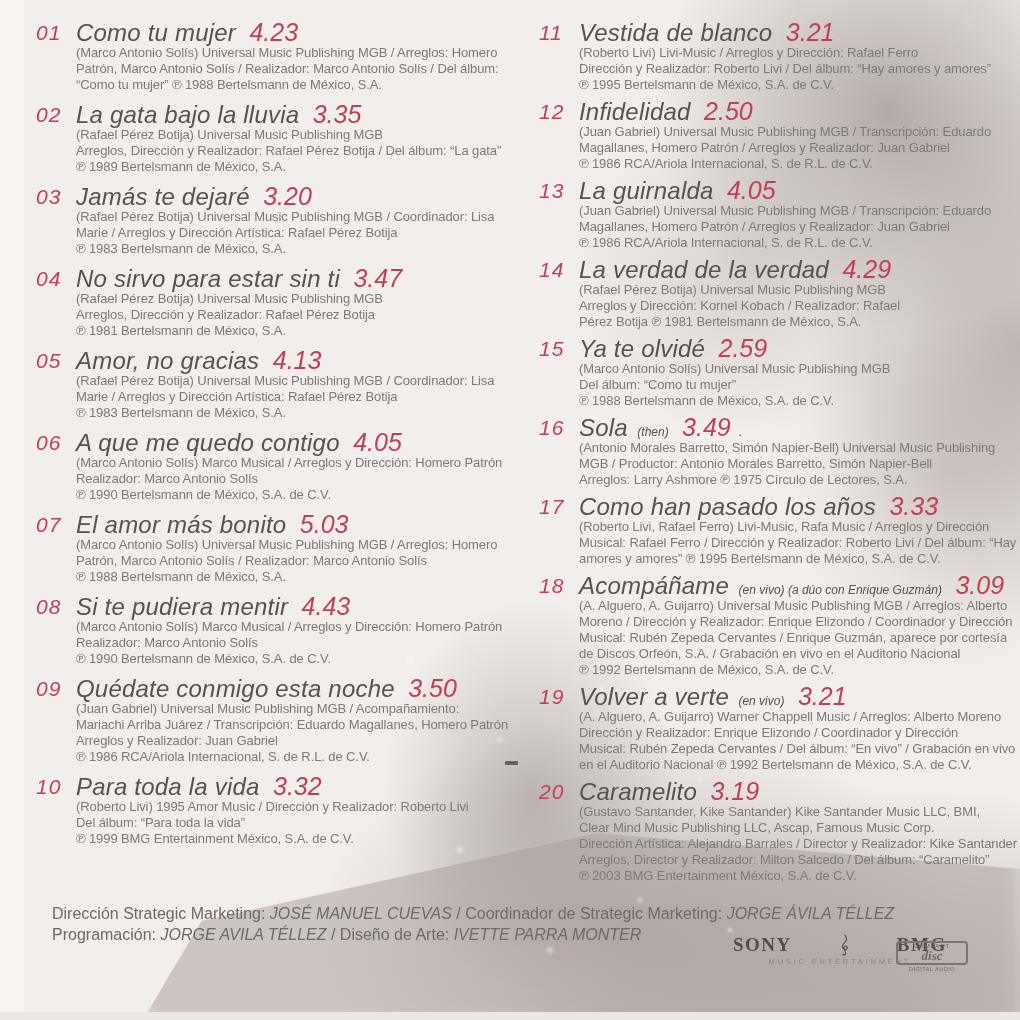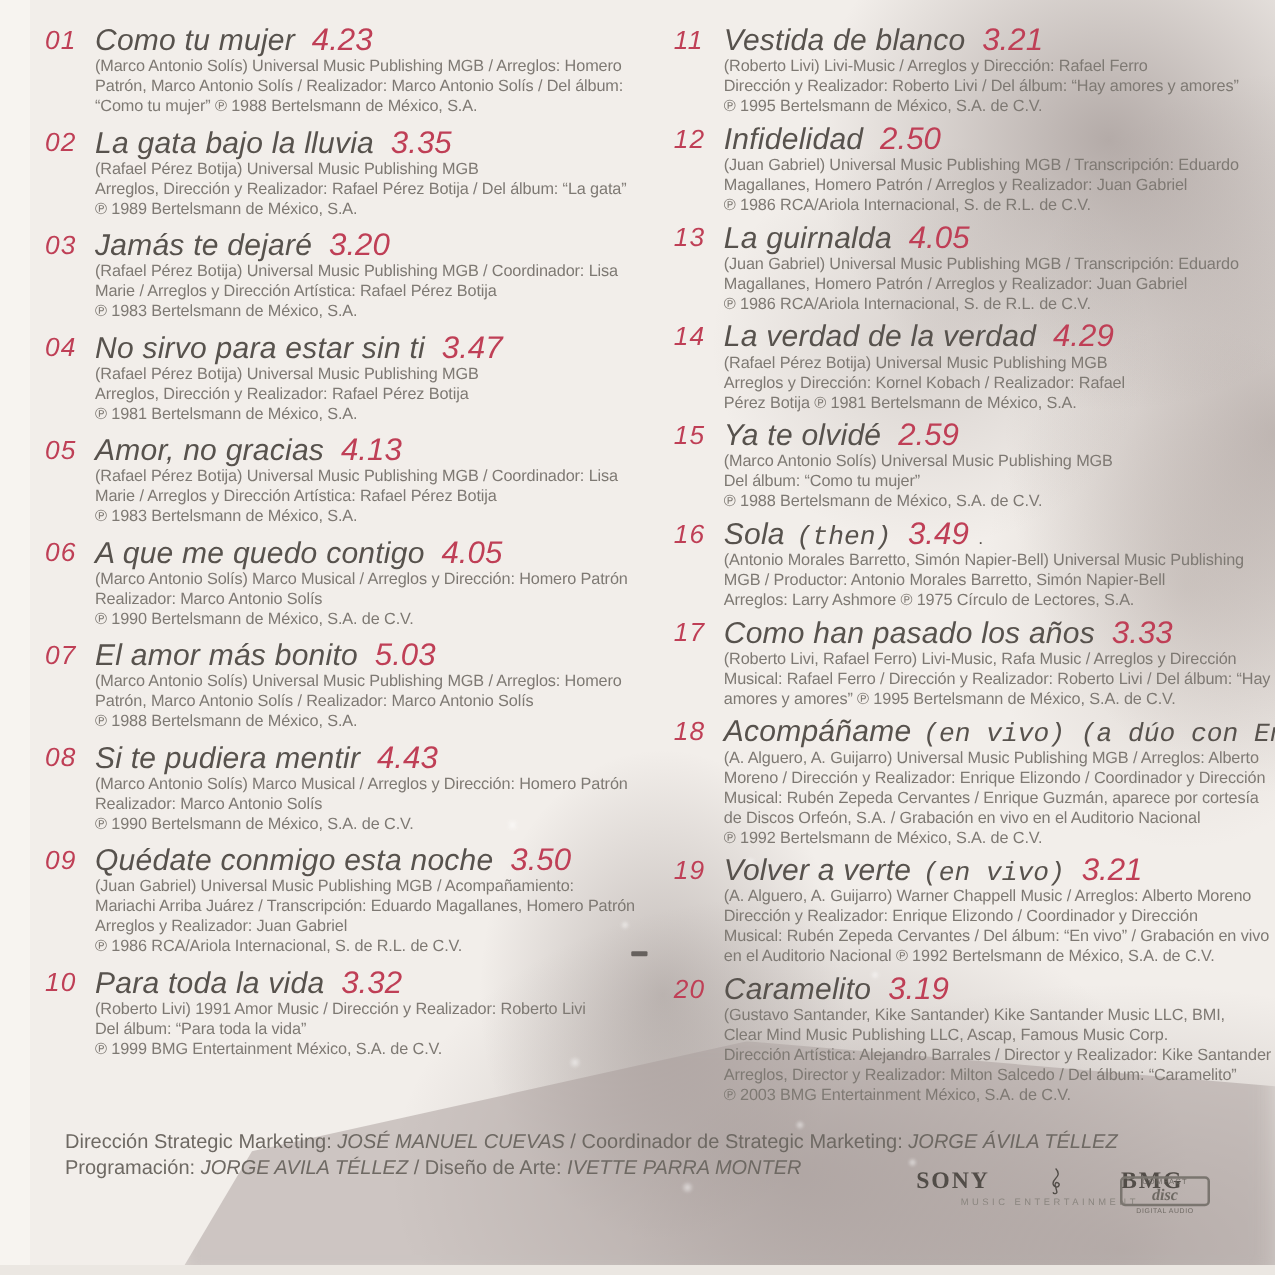--- a/index.html
+++ b/index.html
@@ -55,21 +55,21 @@
   .col-left{margin-right:31px;}
   .track{display:flex;margin-bottom:7px;}
   .col-right .track{margin-bottom:4px;}
   .tnum{
     width:40px;flex:none;font-style:italic;font-size:21px;color:var(--pink);
     padding-top:3px;letter-spacing:1px;
   }
   .tbody{flex:1;min-width:0;}
   .title-line{white-space:nowrap;height:27px;}
   .ttitle{font-style:italic;font-size:24px;color:var(--title);letter-spacing:.2px;text-align:center;}
-  .tsuffix{font-style:italic;font-size:21px;color:var(--title);margin-left:5px;font-family:Liberation Mono, monospace;}
+  .tsuffix{font-style:italic;font-size:12px;color:var(--title);margin-left:5px;}
   .tsuffix:empty{display:none;}
   .tdur{font-style:italic;font-size:25px;color:var(--pink);margin-left:9px;}
   .tnote{font-size:14px;color:var(--title);margin-left:3px;}
   .tnote:empty{display:none;}
   .credit-line{
     font-size:13px;line-height:16px;color:var(--credit);
     white-space:nowrap;letter-spacing:-.1px;
   }
 
   
@@ -261,21 +261,21 @@
   <div class="track">
     <div class="tnum">10</div>
     <div class="tbody">
       <div class="title-line">
         <span class="ttitle">Para toda la vida</span>
         
         <span class="tdur">3.32</span>
         
       </div>
       <div class="tcredits">
-            <div class="credit-line">(Roberto Livi) 1991 Amor Music / Dirección y Realizador: Roberto Livi</div>
+            <div class="credit-line">(Roberto Livi) 1995 Amor Music / Dirección y Realizador: Roberto Livi</div>
             <div class="credit-line">Del álbum: “Para toda la vida”</div>
             <div class="credit-line">℗ 1999 BMG Entertainment México, S.A. de C.V.</div>
           </div>
     </div>
   </div>
 </div>
   <div class="col col-right" id="col-right">
   <div class="track">
     <div class="tnum">11</div>
     <div class="tbody">

